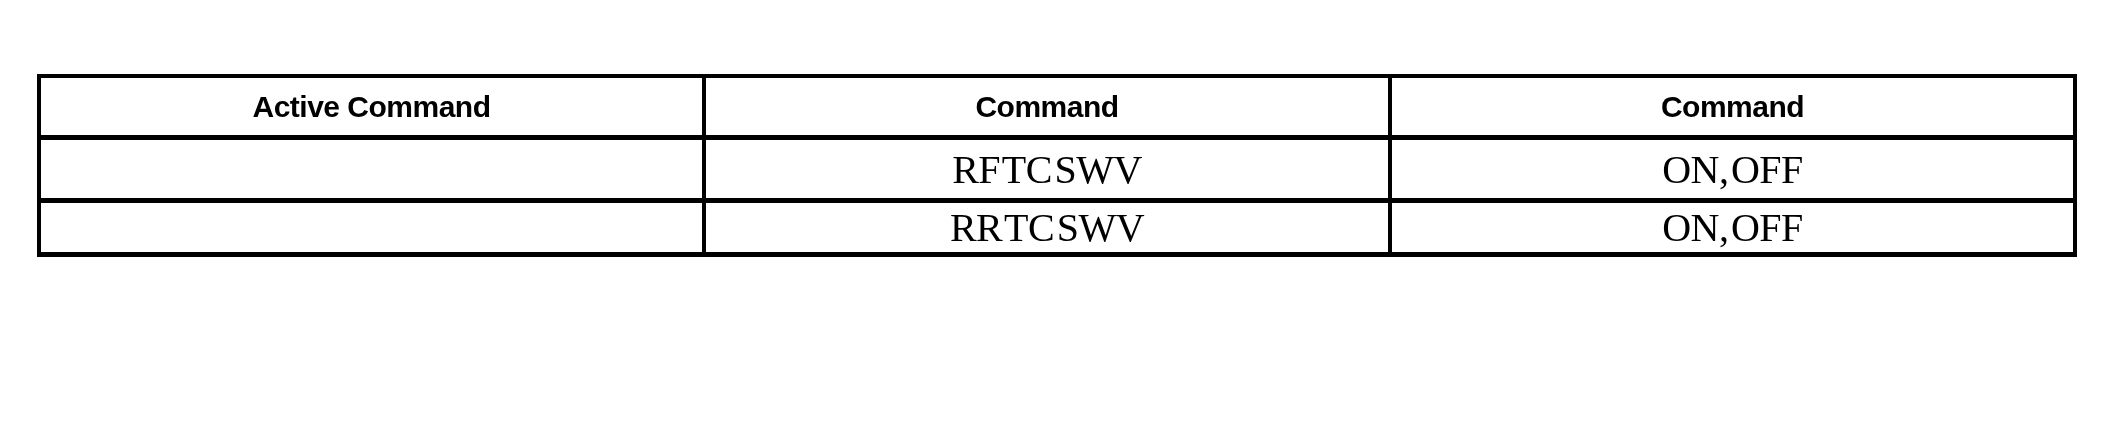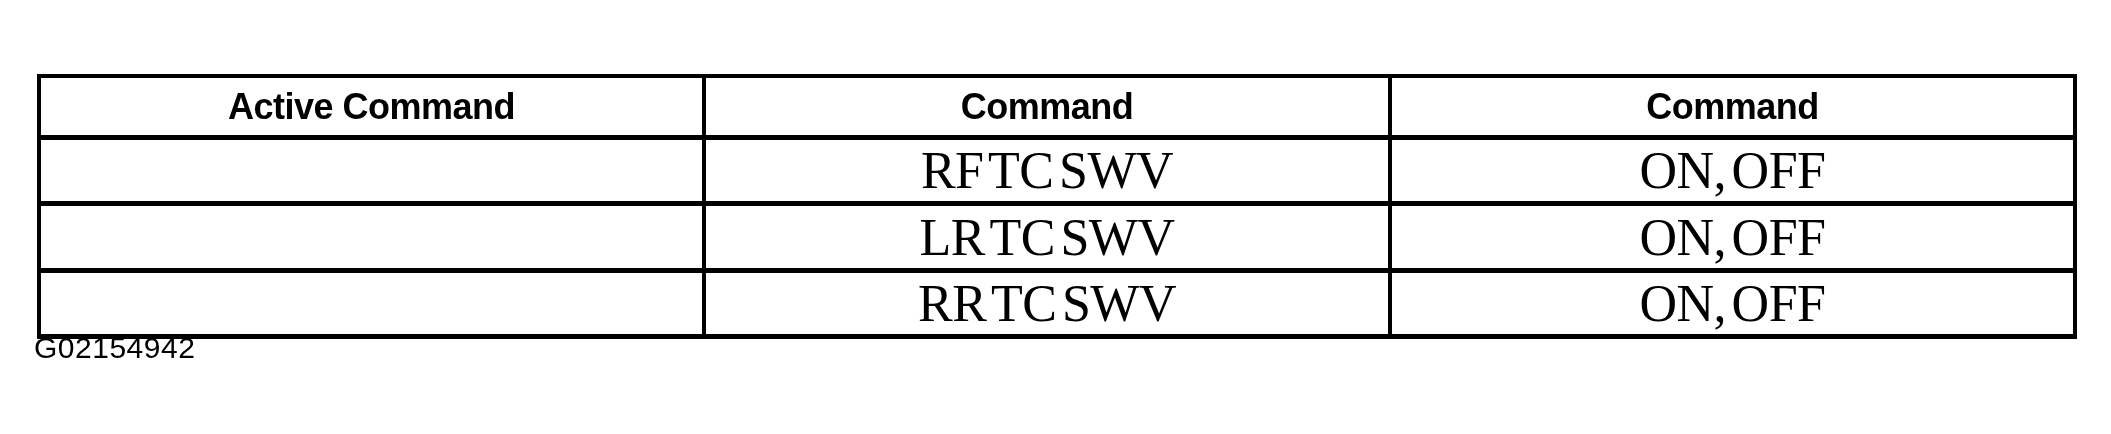--- a/index.html
+++ b/index.html
@@ -35,29 +35,29 @@
     border: 4px solid #000000;
   }
   table.command-table { border-top-width: 3px; }
   table.command-table th,
   table.command-table td { border-bottom-width: 5px; }
 
   table.command-table th {
     height: 55px;
     font-family: "Liberation Sans", sans-serif;
     font-weight: bold;
-    font-size: 36px;
+    font-size: 30px;
     color: #000000;
     text-align: center;
     vertical-align: middle;
     letter-spacing: -0.5px;
   }
   table.command-table td {
     font-family: "Liberation Serif", serif;
-    font-size: 52px;
+    font-size: 40px;
     color: #000000;
     text-align: center;
     vertical-align: middle;
     word-spacing: -7px;
     letter-spacing: -0.5px;
   }
   table.command-table tbody tr.row-1 td { height: 56px; }
   table.command-table tbody tr.row-2 td { height: 60px; }
   table.command-table tbody tr.row-3 td { height: 44px; text-align: center; }
 
@@ -90,29 +90,23 @@
           <th>Command</th>
           <th>Command</th>
         </tr>
       </thead>
       <tbody>
         <tr class="row-1">
           <td></td>
           <td>RF TC SWV</td>
           <td>ON, OFF</td>
         </tr>
-        <tr class="row-2">
-          <td></td>
-          <td>LR TC SWV</td>
-          <td>ON, OFF</td>
-        </tr>
         <tr class="row-3">
           <td></td>
           <td>RR TC SWV</td>
           <td>ON, OFF</td>
         </tr>
       </tbody>
     </table>
   </div>
 
-  <div class="figure-id">G02154942</div>
 
 </div>
 
 </body></html>

